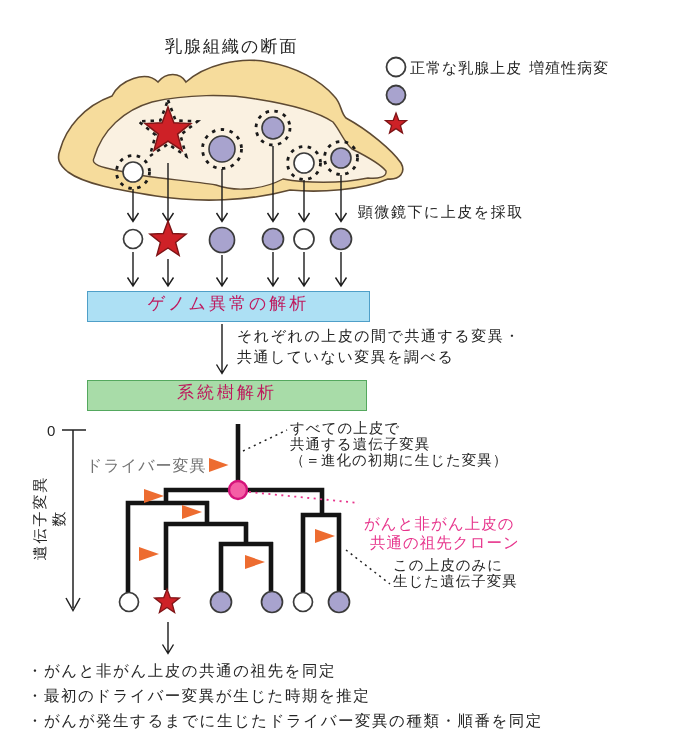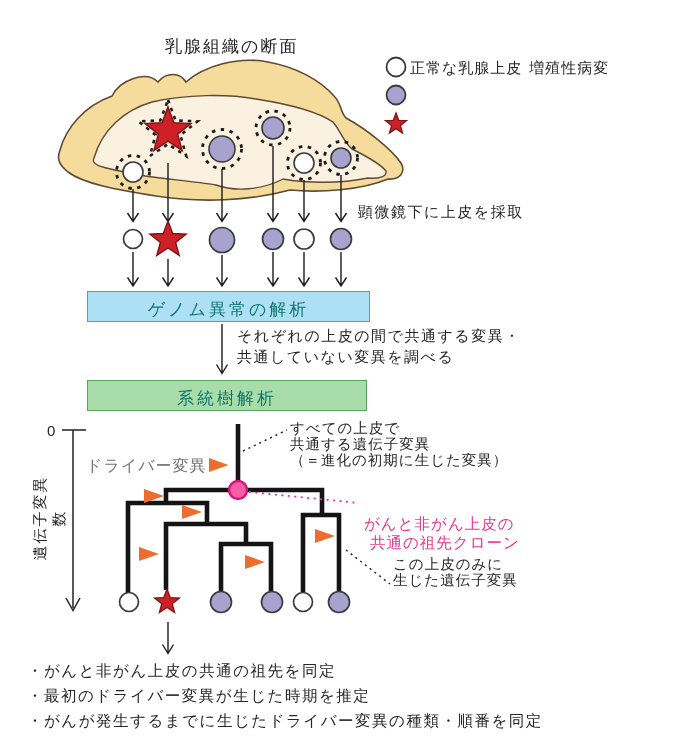--- a/index.html
+++ b/index.html
@@ -7,22 +7,22 @@
     position:relative;width:616px;height:746px;background:#ffffff;overflow:hidden;
     font-family:"Liberation Sans","DejaVu Sans",sans-serif;color:#262626;
   }
   .abs{position:absolute;white-space:nowrap;}
   .title{font-size:17px;letter-spacing:2px;color:#222;}
   .legend{display:flex;flex-direction:row;gap:7px;}
   .legend-row{display:flex;align-items:center;gap:8px;height:22px;}
   .legend-label{font-size:15px;letter-spacing:1px;}
   .note{font-size:15px;letter-spacing:1.5px;line-height:21px;}
   .stepbox{
-    position:absolute;display:flex;align-items:flex-end;justify-content:center;
-    font-size:17px;letter-spacing:3px;color:#0f766e;box-sizing:border-box;
+    position:absolute;display:flex;align-items:flex-start;justify-content:center;
+    font-size:17px;letter-spacing:3px;color:#be185d;box-sizing:border-box;
   }
   .box-genome{left:87px;top:291px;width:283px;height:31px;background:#ade0f4;border:1.6px solid #4f9fc8;}
   .box-phylo{left:87px;top:380px;width:280px;height:31px;background:#a8dca8;border:1.6px solid #54a85e;}
   .driver{font-size:16px;letter-spacing:1px;color:#737373;}
   .axis-zero{font-size:15px;}
   .axis-label{
     position:absolute;left:-9px;top:509px;width:98px;height:18px;text-align:center;
     font-size:15px;letter-spacing:2px;transform:rotate(-90deg);
   }
   .ann{font-size:14.5px;letter-spacing:1px;line-height:16px;}
@@ -191,21 +191,21 @@
     <div>すべての上皮で</div>
     <div>共通する遺伝子変異</div>
     <div>（＝進化の初期に生じた変異）</div>
   </div>
 
   <div class="abs ann-pink" style="left:364px;top:491px;margin-top:24px;">
     <div>がんと非がん上皮の</div>
     <div style="padding-left:6px;">共通の祖先クローン</div>
   </div>
 
-  <div class="abs ann" style="left:387px;top:557px;font-family:Liberation Mono, monospace;">
+  <div class="abs ann" style="left:387px;top:557px;">
     <div style="padding-left:6px;">この上皮のみに</div>
     <div style="padding-left:6px;">生じた遺伝子変異</div>
   </div>
 
   <div class="abs conclusions" style="left:27px;top:658px;">
     <div>・がんと非がん上皮の共通の祖先を同定</div>
     <div>・最初のドライバー変異が生じた時期を推定</div>
     <div>・がんが発生するまでに生じたドライバー変異の種類・順番を同定</div>
   </div>
 

